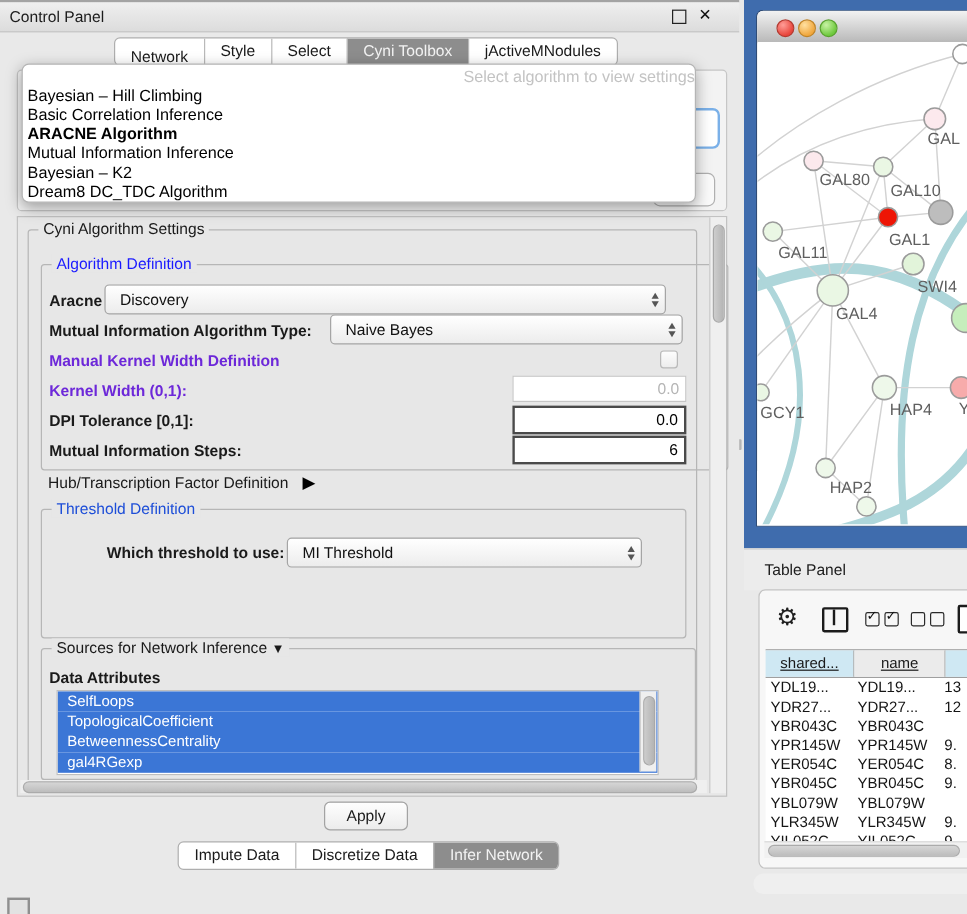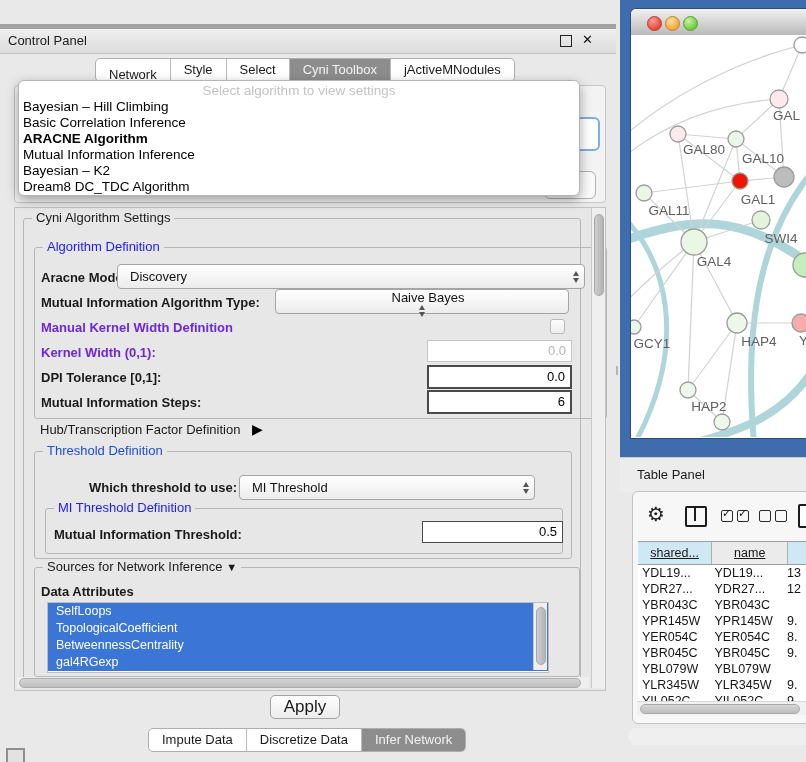--- a/index.html
+++ b/index.html
@@ -1,36 +1,36 @@
 <!DOCTYPE html>
 <html><head>
 <meta charset="utf-8">
 <style>
   html,body{margin:0;padding:0;}
   body{width:806px;height:762px;position:relative;overflow:hidden;background:#e9e9e9;
        font-family:"Liberation Sans","DejaVu Sans",sans-serif;font-size:13px;color:#1a1a1a;}
   .abs{position:absolute;}
   
-  #control-panel{left:0;top:8;width:616px;height:732px;background:#e9e9e9;border-top:5px solid #a3a3a3;margin-top:24px;}
+  #control-panel{left:0;top:8;width:616px;height:732px;background:#e9e9e9;border-top:2px solid #a3a3a3;}
   #cp-titlebar{left:0;top:0;width:616px;height:24px;background:linear-gradient(#efefef,#dcdcdc);
        border-bottom:1px solid #c2c2c2;}
   #cp-title{left:8px;top:4px;font-size:13px;color:#1c1c1c;}
   .float-box{left:560px;top:6px;width:10px;height:10px;border:1.6px solid #222;background:transparent;}
   #cp-close{left:582px;top:3px;font-weight:bold;font-size:13px;color:#111;}
   
   .segbar{display:flex;background:#fff;border:1px solid #aeaeae;border-radius:5px;overflow:hidden;height:22px;line-height:22px;}
   .seg{padding:0 13px;border-left:1px solid #b9b9b9;font-size:13px;color:#1a1a1a;white-space:nowrap;display:flex;align-items:center;gap:5px;flex-direction:column;}
   .seg:first-child{border-left:none;}
   .seg.sel{background:#8d8d8d;color:#f3f3f3;}
   #cp-tabs{left:95px;top:29px;}
   #bottom-tabs{left:148px;top:699px;}
   
   #algo-dropdown{left:18px;top:51px;width:560px;height:114px;background:#fff;border:1px solid #b5b5b5;
        border-radius:6px;box-shadow:0 4px 12px rgba(0,0,0,.35);z-index:30;}
-  #dd-placeholder{width:100%;text-align:center;color:#c3c3c3;font-size:13.5px;padding-top:2px;height:16px;}
+  #dd-placeholder{width:100%;text-align:right;color:#c3c3c3;font-size:13.5px;padding-top:2px;height:16px;}
   .dd-item{height:16px;line-height:16px;padding-left:4px;font-size:13.5px;color:#000;}
   .dd-item.sel{font-weight:bold;}
   
   #under-box{left:14px;top:56px;width:590px;height:116px;background:#f3f3f3;border:1px solid #c6c6c6;border-radius:4px;z-index:15;}
   #frag-combo1{left:552px;top:88px;width:44px;height:30px;border:2px solid #7ab0e8;border-radius:6px;background:#fff;z-index:16;}
   #frag-combo2{left:544px;top:142px;width:50px;height:26px;border:1px solid #b0b0b0;border-radius:6px;background:#fafafa;z-index:16;}
   
   #scrollarea{left:14px;top:178px;width:590px;height:482px;background:#e7e7e7;border:1px solid #c2c2c2;z-index:17;}
   .groupbox{position:absolute;border:1px solid #b6b6b6;border-radius:3px;}
   .legend{position:absolute;top:-9px;left:8px;background:#e7e7e7;padding:0 4px;font-size:13px;white-space:nowrap;}
@@ -48,21 +48,21 @@
        padding-right:5px;line-height:20px;font-size:13px;color:#000;}
   .tfield.dis{border:1px solid #c6c6c6;color:#b5b5b5;}
   .checkbox{position:absolute;width:13px;height:13px;border:1px solid #b9b9b9;border-radius:3px;background:linear-gradient(#fdfdfd,#ededed);}
   .arrow-r{display:inline-block;color:#000;font-size:14px;}
   #attr-list{position:absolute;background:#fff;border:1px solid #bdbdbd;overflow:hidden;}
   .attr-item{height:17px;line-height:17px;padding-left:8px;font-size:12.5px;background:#3b76d6;color:#fff;}
   .vsb-track{position:absolute;background:#efefef;border-left:1px solid #c9c9c9;}
   .sb-thumb{position:absolute;background:linear-gradient(90deg,#cdcdcd,#b4b4b4);border-radius:5px;border:1px solid #a8a8a8;}
   .hsb-thumb{position:absolute;background:linear-gradient(#d6d6d6,#bdbdbd);border-radius:5px;border:1px solid #ababab;}
   #apply-btn{left:270px;top:666px;width:68px;height:22px;background:linear-gradient(#fefefe,#ececec);
-       border:1px solid #a3a3a3;border-radius:5px;text-align:center;line-height:22px;font-size:17px;}
+       border:1px solid #a3a3a3;border-radius:5px;text-align:center;line-height:22px;font-size:13px;}
   #mini-icon{left:6px;top:748px;width:15px;height:13px;border:2px solid #8f8f8f;background:#e2e2e2;}
   
   .net-glyph{width:13px;height:13px;display:inline-block;}
   
   #desktop{left:620px;top:0;width:186px;height:457px;background:#3f6cad;}
   #splitter{left:612px;top:0;width:8px;height:762px;background:#e9e9e9;}
   #splitter-grip{left:613px;top:366px;width:5px;height:9px;background:#b5b5b5;border-radius:1px;}
   #net-window{left:630px;top:8px;width:176px;height:429px;border:1px solid #2f4c77;border-right:none;
        border-radius:6px 0 0 0;overflow:hidden;background:#fff;}
   #net-titlebar{left:0;top:0;width:100%;height:26px;background:linear-gradient(#f2f2f2,#b9b9b9);
@@ -296,29 +296,29 @@
       </div>
   </div>
 
   <div class="abs" id="scrollarea">
     <div class="groupbox" style="left:8px;top:10px;width:556px;height:462px;">
       <span class="legend">Cyni Algorithm Settings</span>
 
       <div class="groupbox" style="left:10px;top:28px;width:536px;height:170px;padding-left:35px;">
         <span class="legend blue">Algorithm Definition</span>
         <span class="blabel" style="left:6px;top:22px;">Aracne Mode:</span>
-        <div class="combo" style="left:82px;top:16px;width:466px;">
+        <div class="combo" style="left:52px;top:16px;width:466px;">
           <span class="ctext">Discovery</span>
           <span class="stepper">
               <span class="tri-up"></span>
               <span class="tri-dn"></span>
             </span>
         </div>
         <span class="blabel" style="left:6px;top:47px;">Mutual Information Algorithm Type:</span>
-        <div class="combo" style="left:240px;top:41px;width:292px;flex-direction:column;">
+        <div class="combo" style="left:240px;top:41px;width:292px;">
           <span class="ctext">Naive Bayes</span>
           <span class="stepper">
               <span class="tri-up"></span>
               <span class="tri-dn"></span>
             </span>
         </div>
         <span class="blabel dis" style="left:6px;top:72px;">Manual Kernel Width Definition</span>
         <div class="checkbox" style="left:515px;top:71px;"></div>
         <span class="blabel dis" style="left:6px;top:97px;">Kernel Width (0,1):</span>
         <div class="tfield dis" style="left:392px;top:92px;width:138px;">0.0</div>
@@ -335,25 +335,20 @@
 
       <div class="groupbox" style="left:10px;top:232px;width:536px;height:106px;">
         <span class="legend green">Threshold Definition</span>
         <span class="blabel" style="left:54px;top:28px;">Which threshold to use:</span>
         <div class="combo" style="left:204px;top:23px;width:294px;">
           <span class="ctext">MI Threshold</span>
           <span class="stepper">
               <span class="tri-up"></span>
               <span class="tri-dn"></span>
             </span>
-        </div>
-        <div class="groupbox" style="left:10px;top:56px;width:516px;height:44px;">
-          <span class="legend blue">MI Threshold Definition</span>
-          <span class="blabel" style="left:8px;top:18px;">Mutual Information Threshold:</span>
-          <div class="tfield" style="left:376px;top:12px;width:134px;border-width:1px;">0.5</div>
         </div>
       </div>
 
       <div class="groupbox" style="left:10px;top:348px;width:544px;height:108px;">
         <span class="legend">
           <span>Sources for Network Inference</span>
           <span style="font-size:11px;">▼</span>
         </span>
         <span class="blabel" style="left:6px;top:16px;">Data Attributes</span>
         <div id="attr-list" style="left:12px;top:34px;width:500px;height:69px;">

